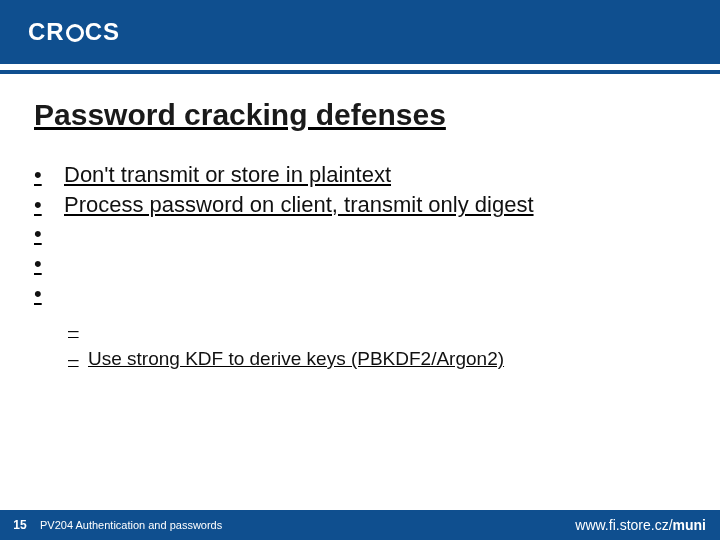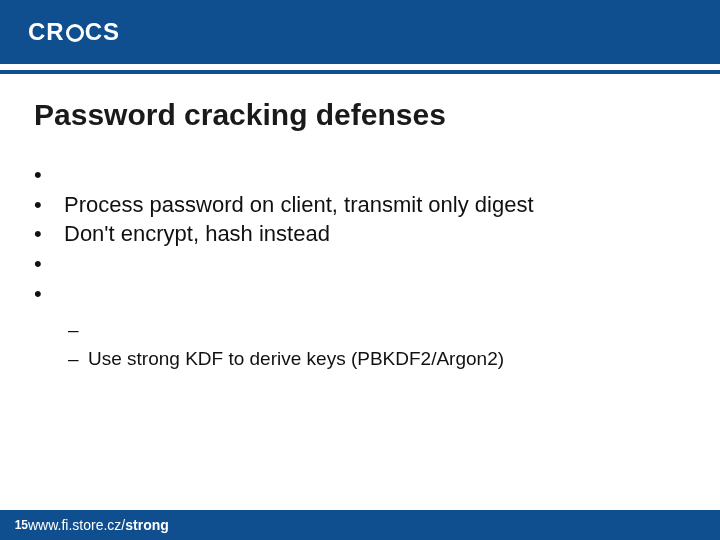--- a/index.html
+++ b/index.html
@@ -3,30 +3,30 @@
 <meta charset="utf-8">
 <style>
   * { margin: 0; padding: 0; box-sizing: border-box; }
   html, body { width: 720px; height: 540px; font-family: Arial, Helvetica, sans-serif; background: #fff; }
   .slide { width: 720px; height: 540px; position: relative; display: flex; flex-direction: column; }
   .header-band { height: 64px; background: #0f4f8f; display: flex; align-items: center; padding-left: 28px; }
   .header-band .logo { color: #fff; font-weight: 700; font-size: 24px; letter-spacing: 1px; display: flex; align-items: center; }
   .header-band .logo .ring { display: inline-block; width: 18px; height: 18px; border: 3px solid #fff; border-radius: 50%; margin: 0 1px; position: relative; top: 1px; }
   .header-rule { height: 6px; background: #fff; }
   .header-thin { height: 4px; background: #0f4f8f; }
-  .content { flex: 1; padding: 24px 34px 8px 34px; }
+  .content { flex: 1; padding: 24px 34px 8px 34px; text-decoration: underline; }
   .title { font-size: 30px; font-weight: 700; color: #1a1a1a; margin-bottom: 28px; }
   ul.main { list-style: none; }
   ul.main > li { font-size: 22px; color: #111; line-height: 1.35; display: flex; }
   ul.main > li .bullet { width: 30px; flex: 0 0 30px; }
   ul.sub { list-style: none; margin-top: 8px; margin-left: 34px; }
   ul.sub > li { font-size: 19px; color: #111; line-height: 1.5; display: flex; }
   ul.sub > li .dash { width: 20px; flex: 0 0 20px; }
   .footer { height: 30px; background: #0f4f8f; color: #fff; display: flex; align-items: center; font-size: 12px; }
-  .footer .pagenum { width: 28px; text-align: right; font-weight: 700; }
+  .footer .pagenum { width: 40px; text-align: center; font-weight: 700; }
   .footer .course { flex: 1; font-size: 11px; }
   .footer .url { padding-right: 14px; font-size: 14px; }
   .footer .url .bold { font-weight: 700; }
 </style>
 </head>
 <body>
 
 <div class="slide">
 
   <div class="header-band">
@@ -38,28 +38,28 @@
   </div>
   <div class="header-rule"></div>
   <div class="header-thin"></div>
 
   <div class="content">
     <h1 class="title">Password cracking defenses</h1>
 
     <ul class="main">
       <li>
         <span class="bullet">•</span>
+        <span>Don't transmit or store in plaintext</span>
       </li>
       <li>
         <span class="bullet">•</span>
         <span>Process password on client, transmit only digest</span>
       </li>
       <li>
         <span class="bullet">•</span>
-        <span>Don't encrypt, hash instead</span>
       </li>
       <li>
         <span class="bullet">•</span>
       </li>
       <li>
         <span class="bullet">•</span>
       </li>
     </ul>
 
     <ul class="sub">
@@ -68,18 +68,19 @@
       </li>
       <li>
         <span class="dash">–</span>
         <span>Use strong KDF to derive keys (PBKDF2/Argon2)</span>
       </li>
     </ul>
   </div>
 
   <div class="footer">
     <div class="pagenum">15</div>
+    <div class="course">PV204 Authentication and passwords</div>
     <div class="url">
-      <span>www.fi.store.cz/</span><span class="bold">strong</span>
+      <span>www.fi.store.cz/</span><span class="bold">muni</span>
     </div>
   </div>
 
 </div>
 
 </body></html>

